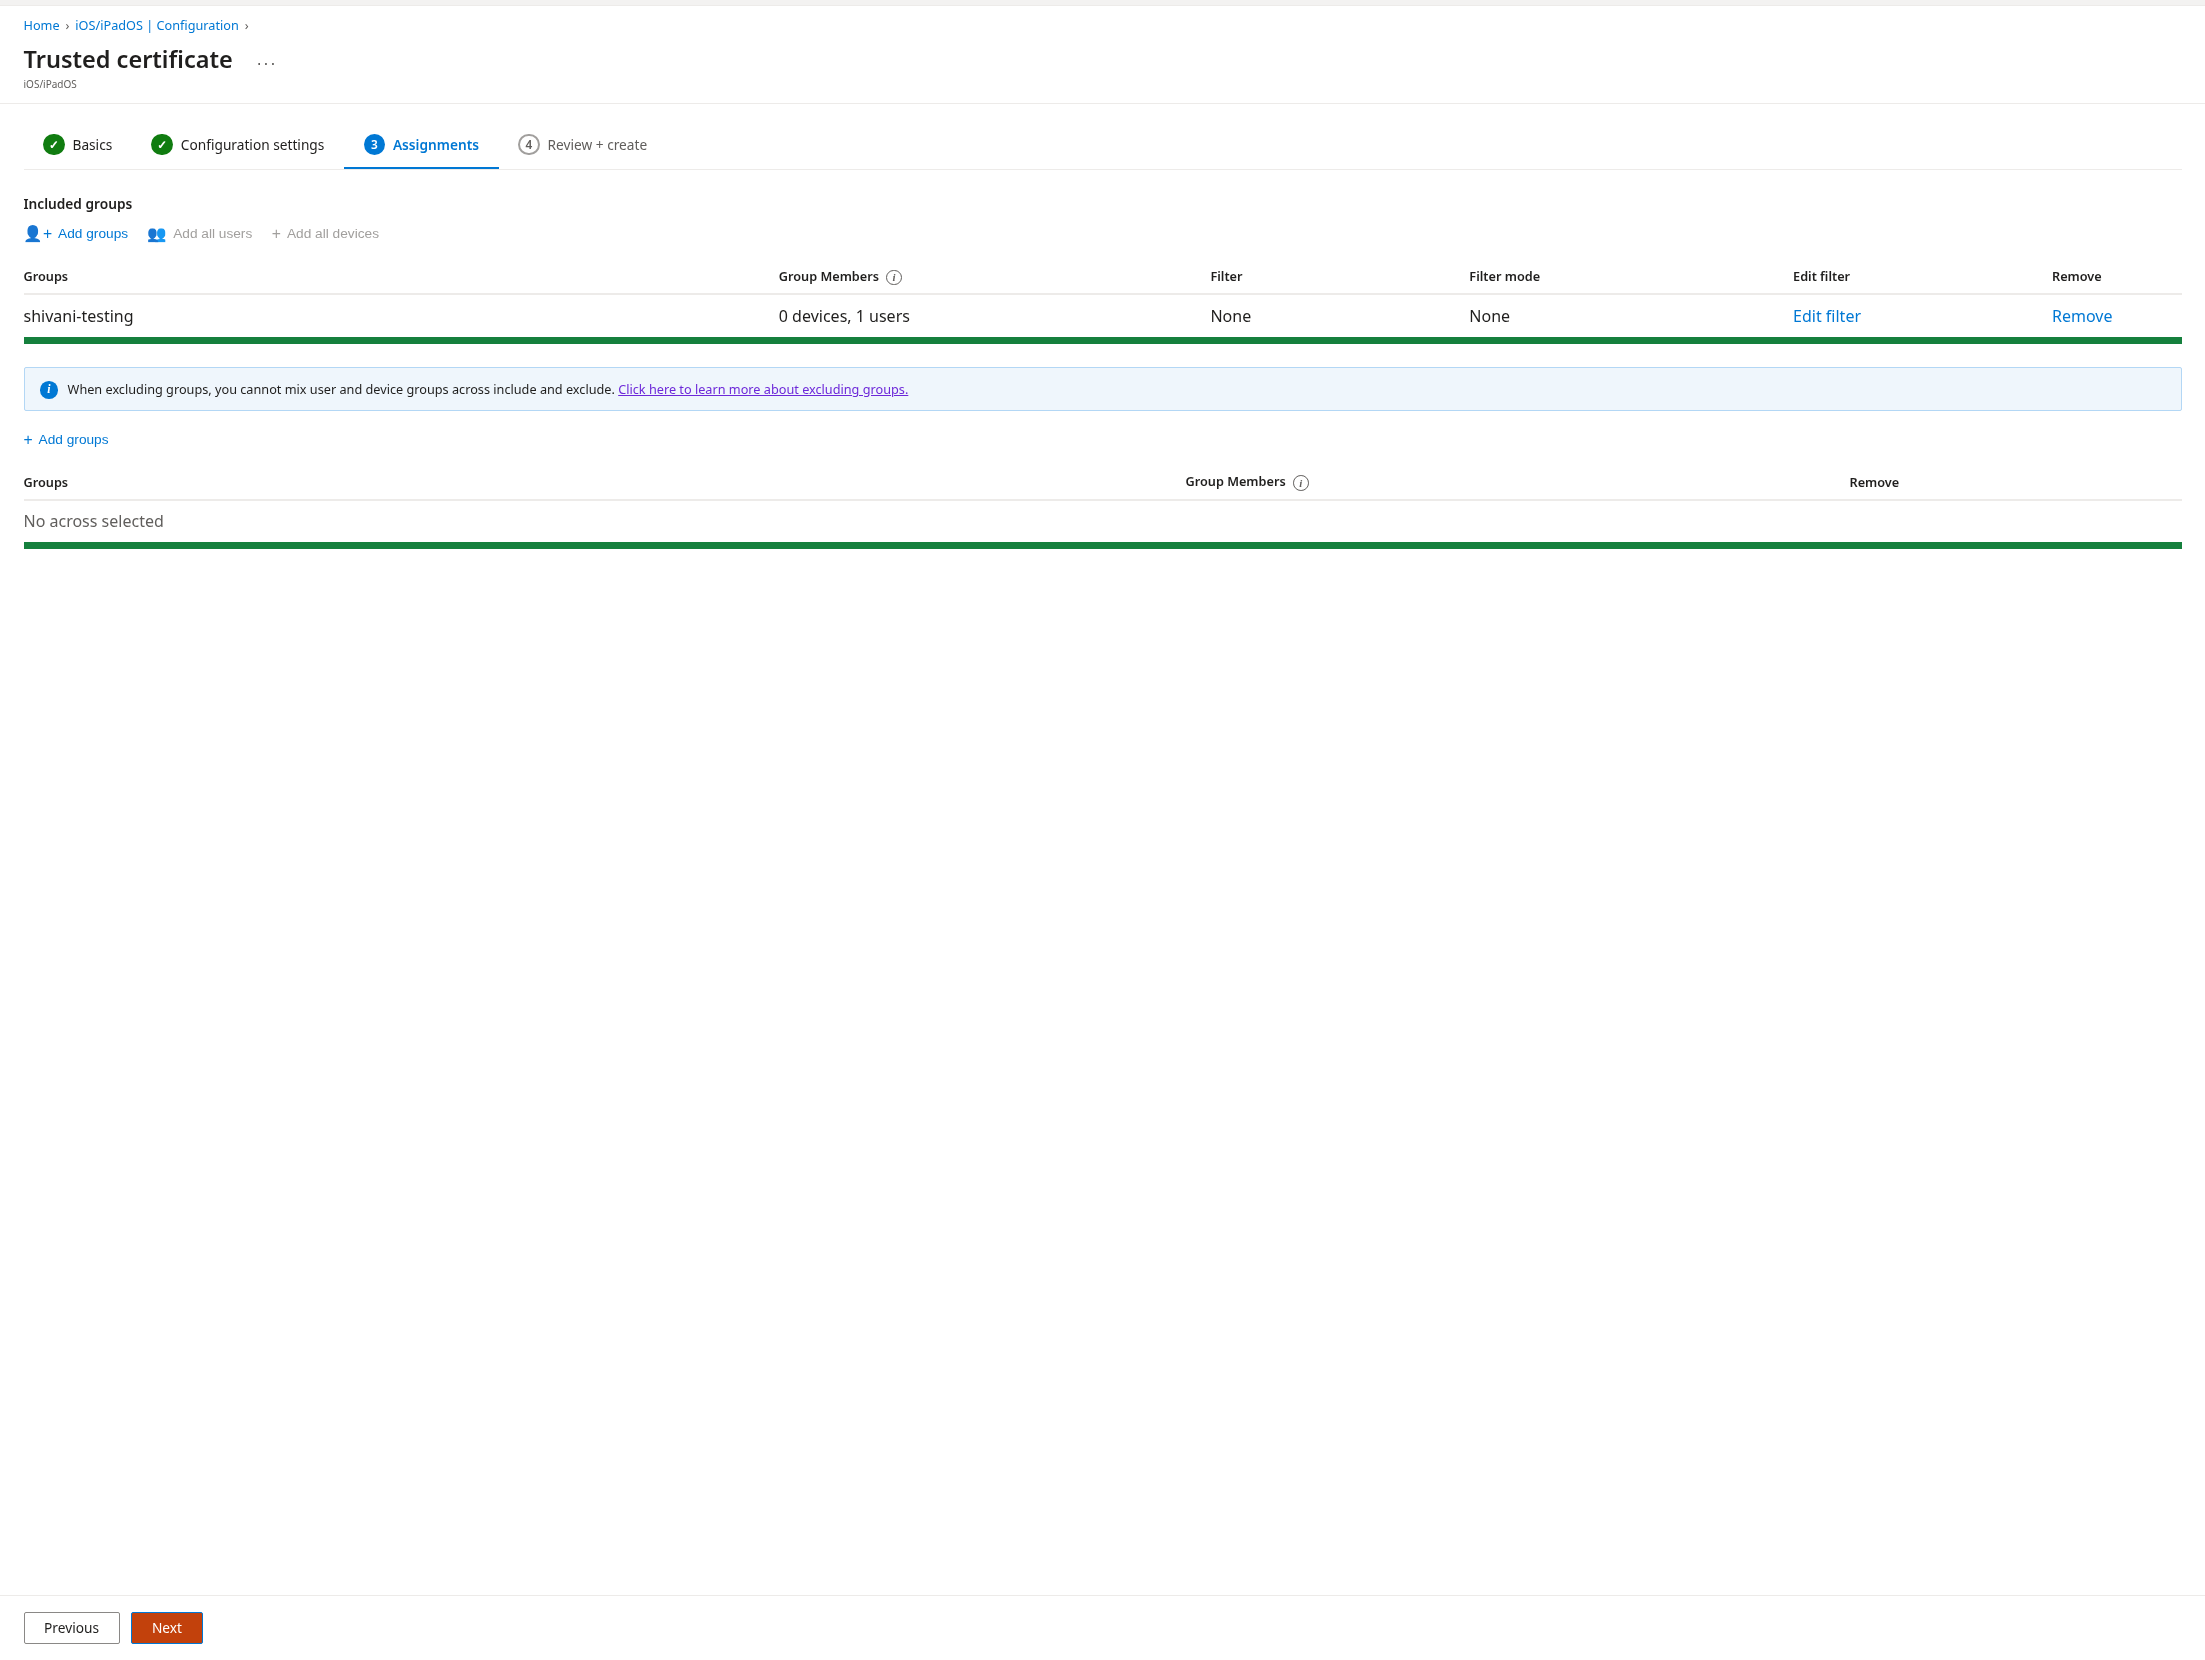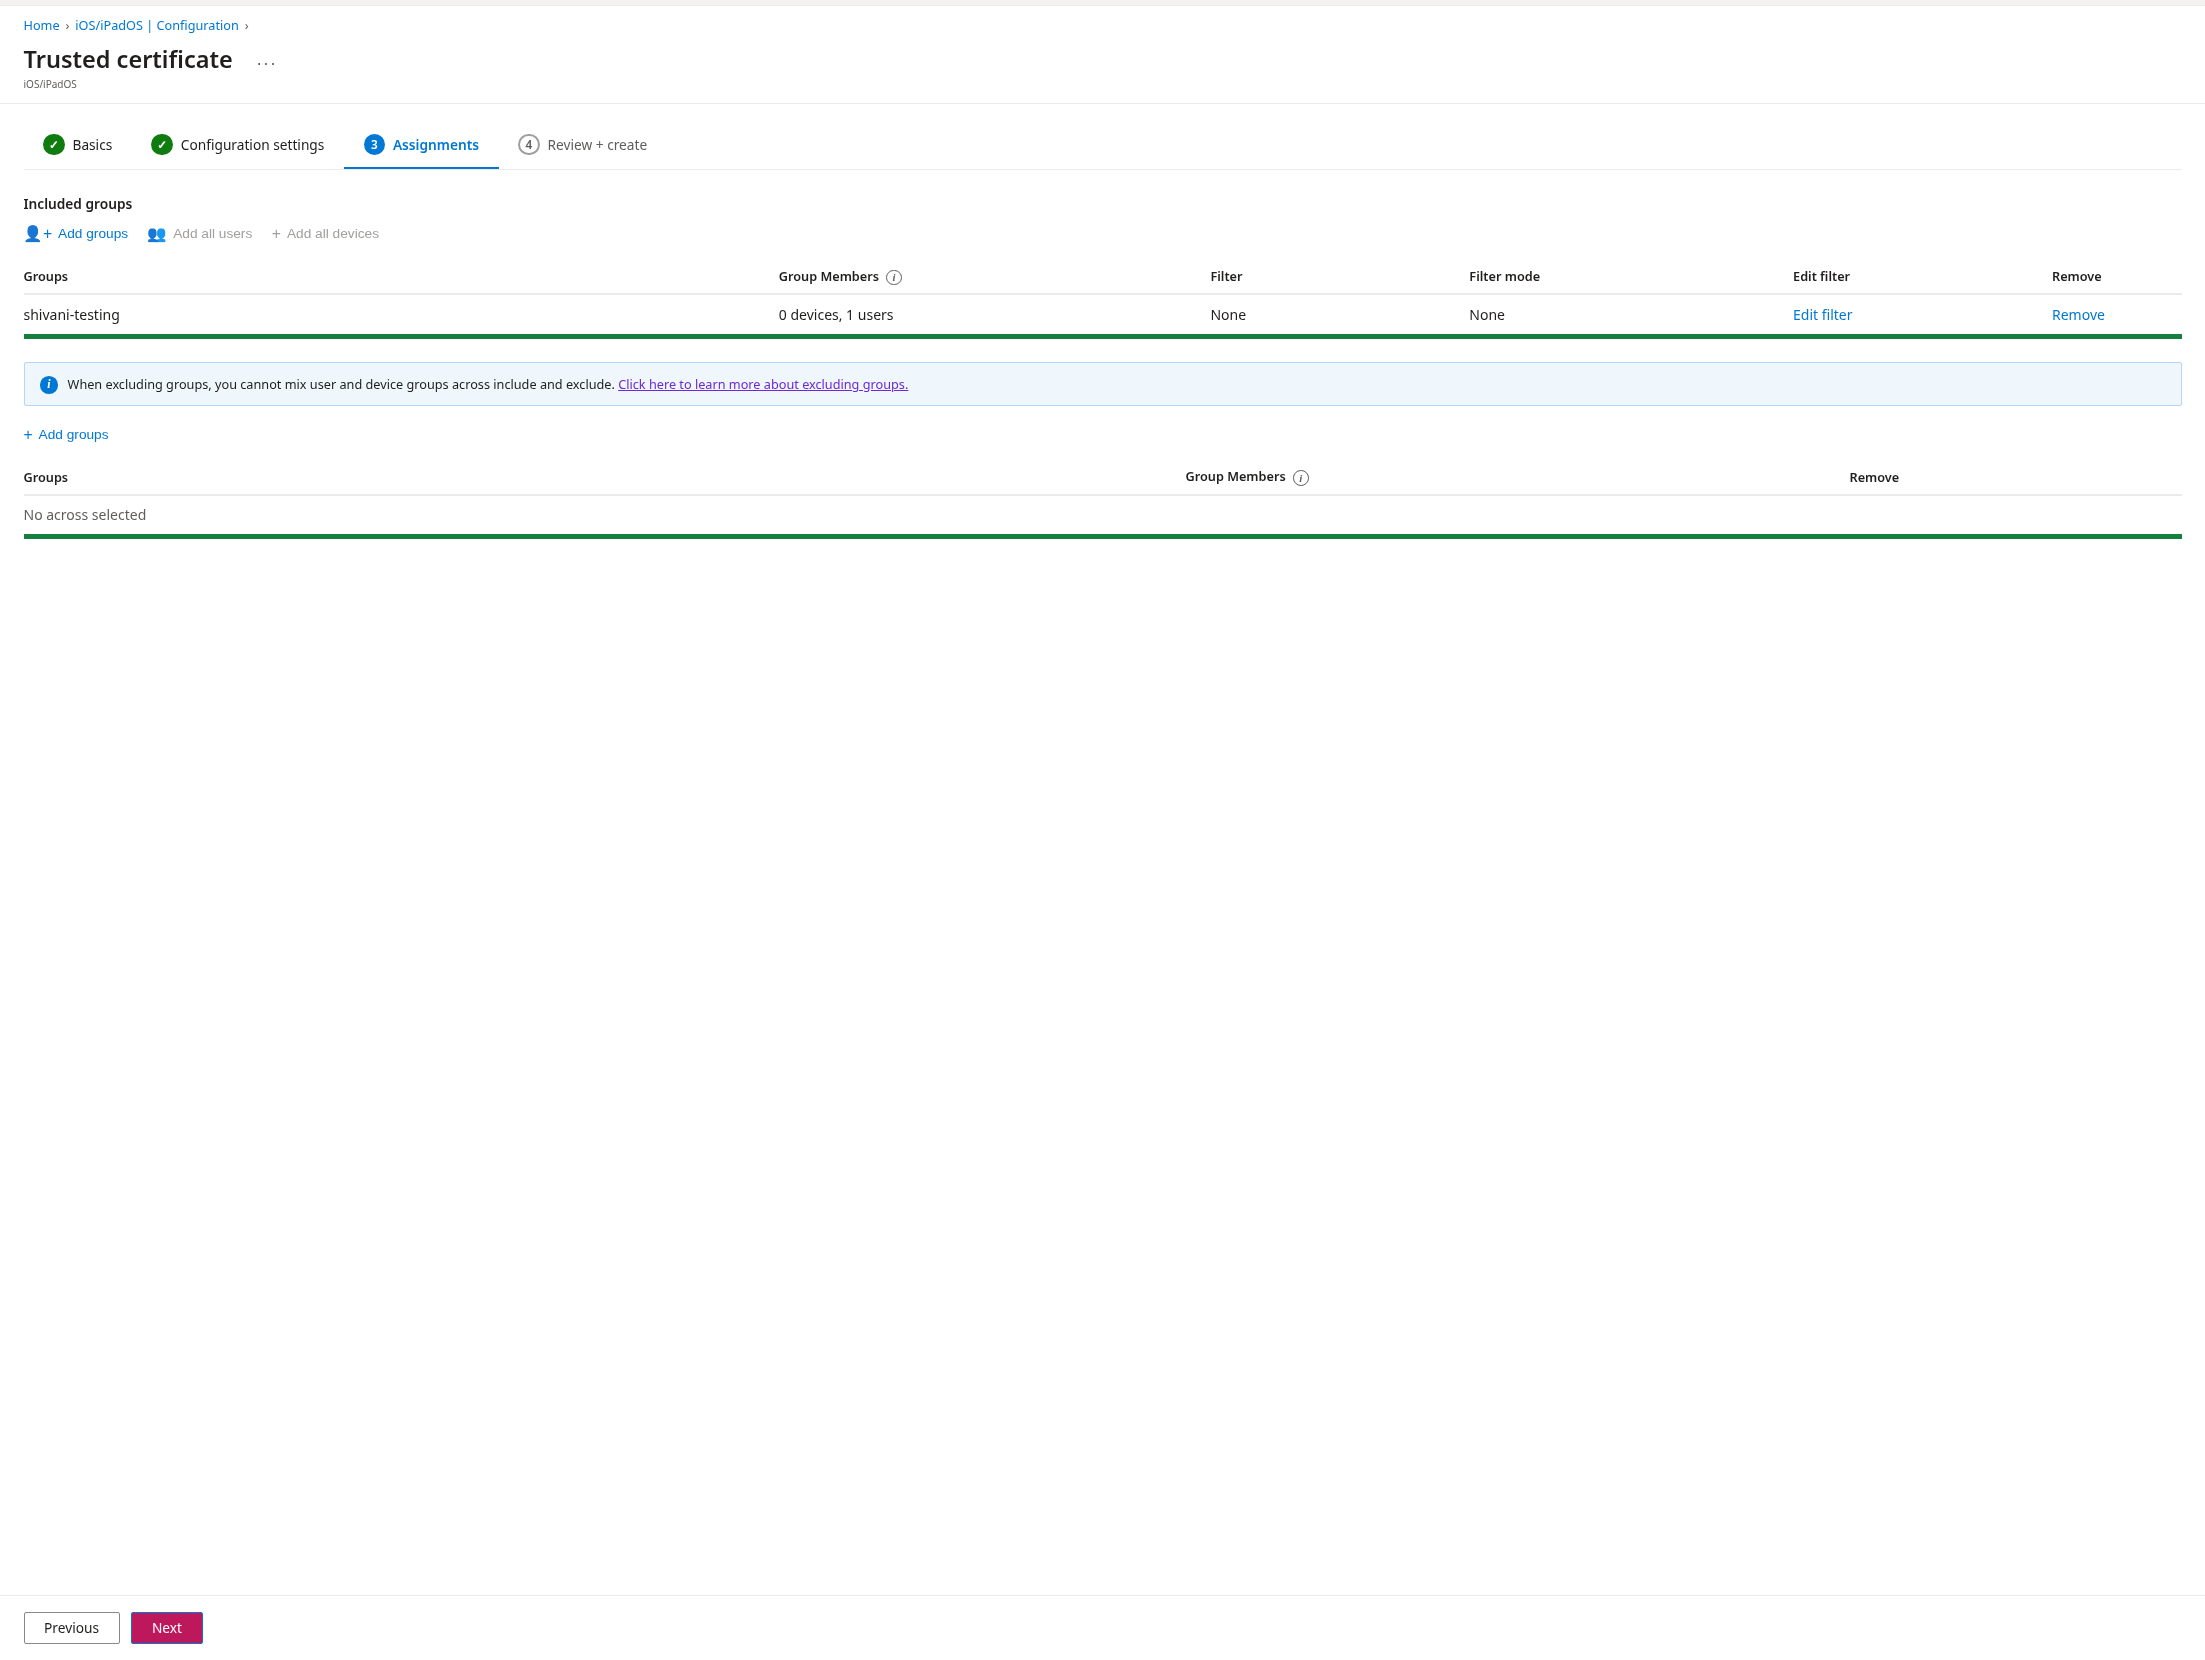--- a/index.html
+++ b/index.html
@@ -159,22 +159,22 @@
     .data-table th {
       text-align: left;
       font-size: 12.7px;
       font-weight: 600;
       color: #201f1e;
       padding: 7.8px 11.8px 7.8px 0;
       border-bottom: 2px solid #edebe9;
     }
     .data-table td {
       padding: 9.8px 11.8px 9.8px 0;
-      font-size: 14px;
-      border-bottom: 5px solid #15803d;
+      font-size: 16px;
+      border-bottom: 7px solid #15803d;
       color: #201f1e;
     }
     .data-table td.link-cell {
       color: #0078d4;
       cursor: pointer;
     }
     .data-table .col-groups { width: 35%; }
     .data-table .col-members { width: 20%; }
     .data-table .col-filter { width: 12%; }
     .data-table .col-filtermode { width: 15%; }
@@ -245,21 +245,21 @@
       background: white;
       color: #201f1e;
       border: 1px solid #8a8886;
       cursor: pointer;
       font-size: 13.7px;
       font-family: inherit;
       border-radius: 2px;
     }
     .btn-next {
       padding: 5.9px 19.6px;
-      background: #be185d;
+      background: #c2410c;
       color: white;
       border: 1px solid #0078d4;
       cursor: pointer;
       font-size: 13.7px;
       font-family: inherit;
       border-radius: 2px;
     }
     .empty-row td {
       color: #605e5c;
       font-style: normal;

